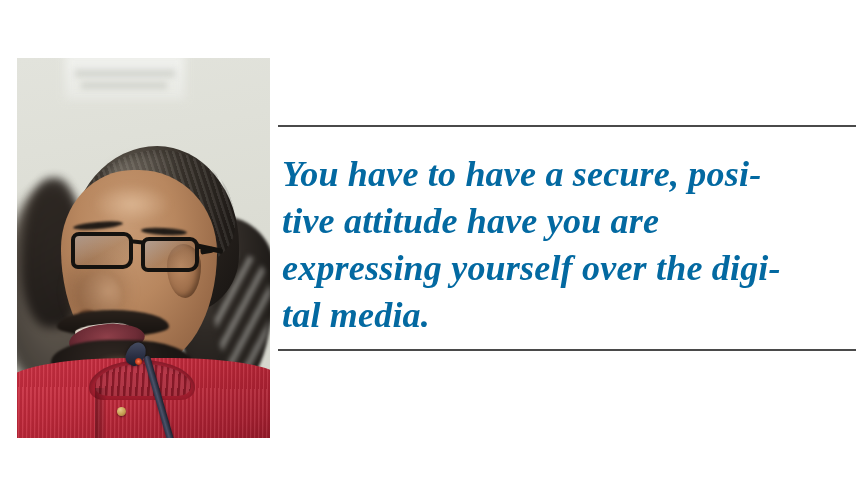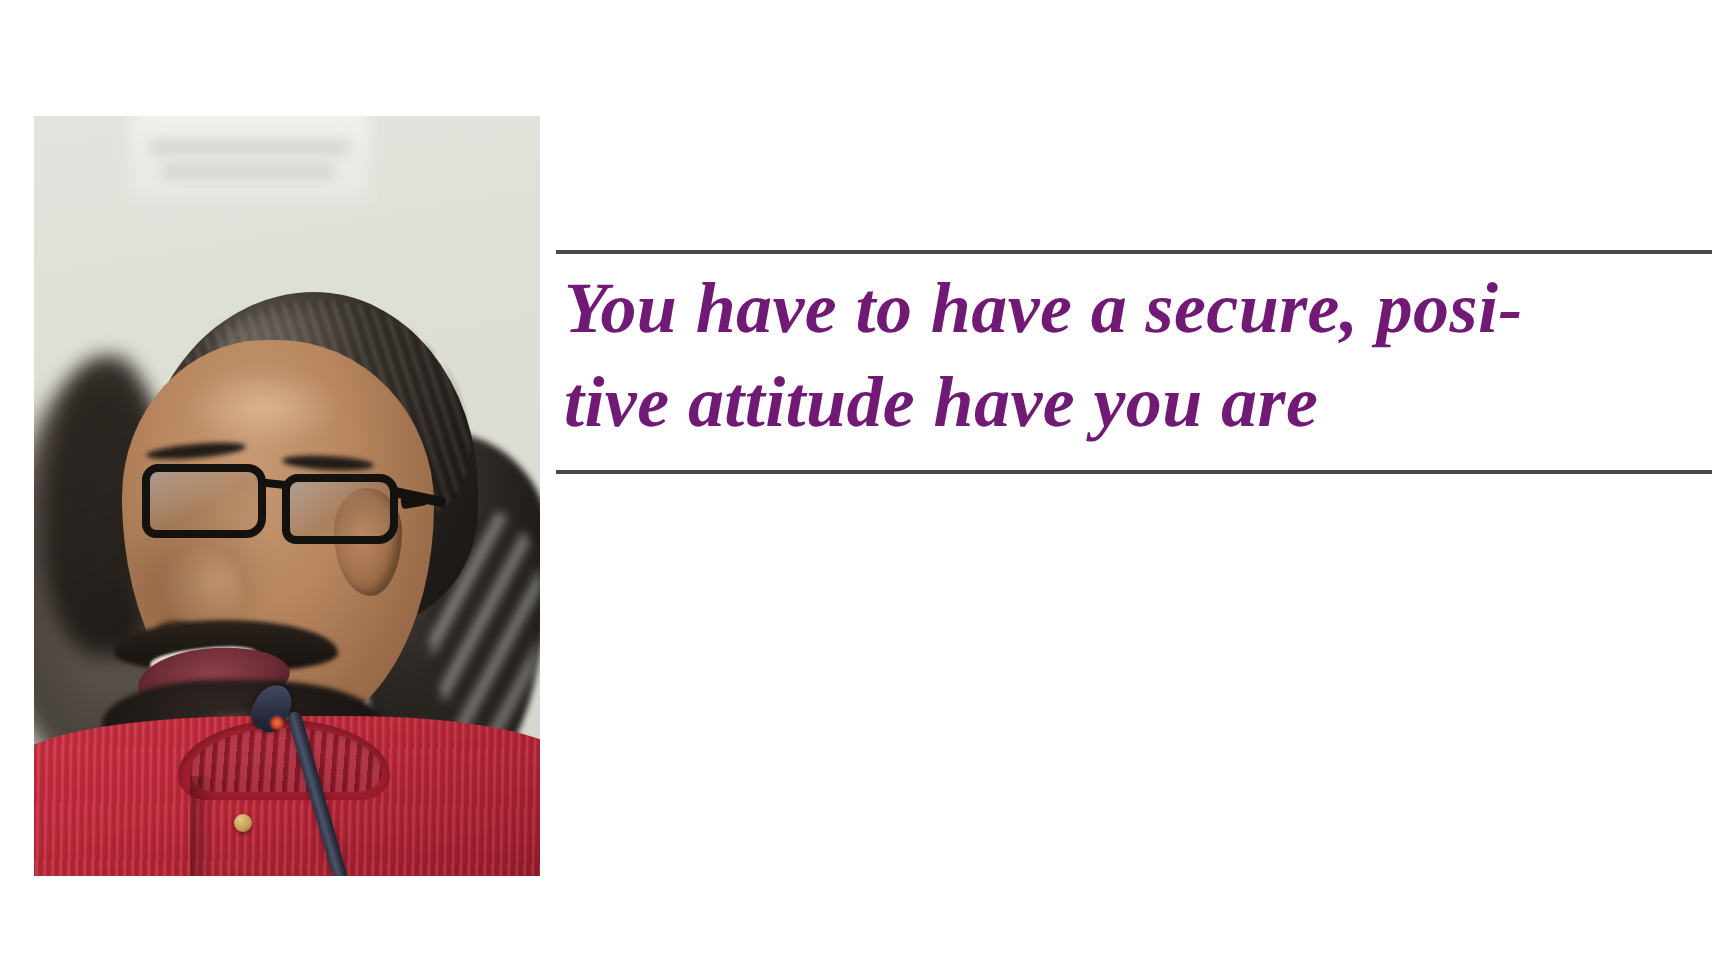--- a/index.html
+++ b/index.html
@@ -461,23 +461,23 @@
     width: 100%;
     height: 0;
     border-top: 2px solid #4a4a4a;
   }
   .quote-text {
     font-family: "Liberation Serif", serif;
     font-style: italic;
     font-weight: bold;
     font-size: 36px;
     line-height: 47px;
-    color: #701a75;
+    color: #0369a1;
     letter-spacing: .2px;
-    padding: 4px 0 10px 4px;
+    padding: 24px 0 10px 4px;
     margin: 0;
   }
   .quote-text .ln { display: block; white-space: nowrap; }
 </style>
 </head>
 <body>
 
 <div class="photo-frame">
 
   <div class="bg-wall"></div>
@@ -539,15 +539,17 @@
     <div class="mic-glint"></div>
 
   </div>
 </div>
 
 <div class="quote-block">
   <div class="rule"></div>
   <blockquote class="quote-text">
     <span class="ln">You have to have a secure, posi-</span>
     <span class="ln">tive attitude have you are</span>
+    <span class="ln">expressing yourself over the digi-</span>
+    <span class="ln">tal media.</span>
   </blockquote>
   <div class="rule"></div>
 </div>
 
 </body></html>

